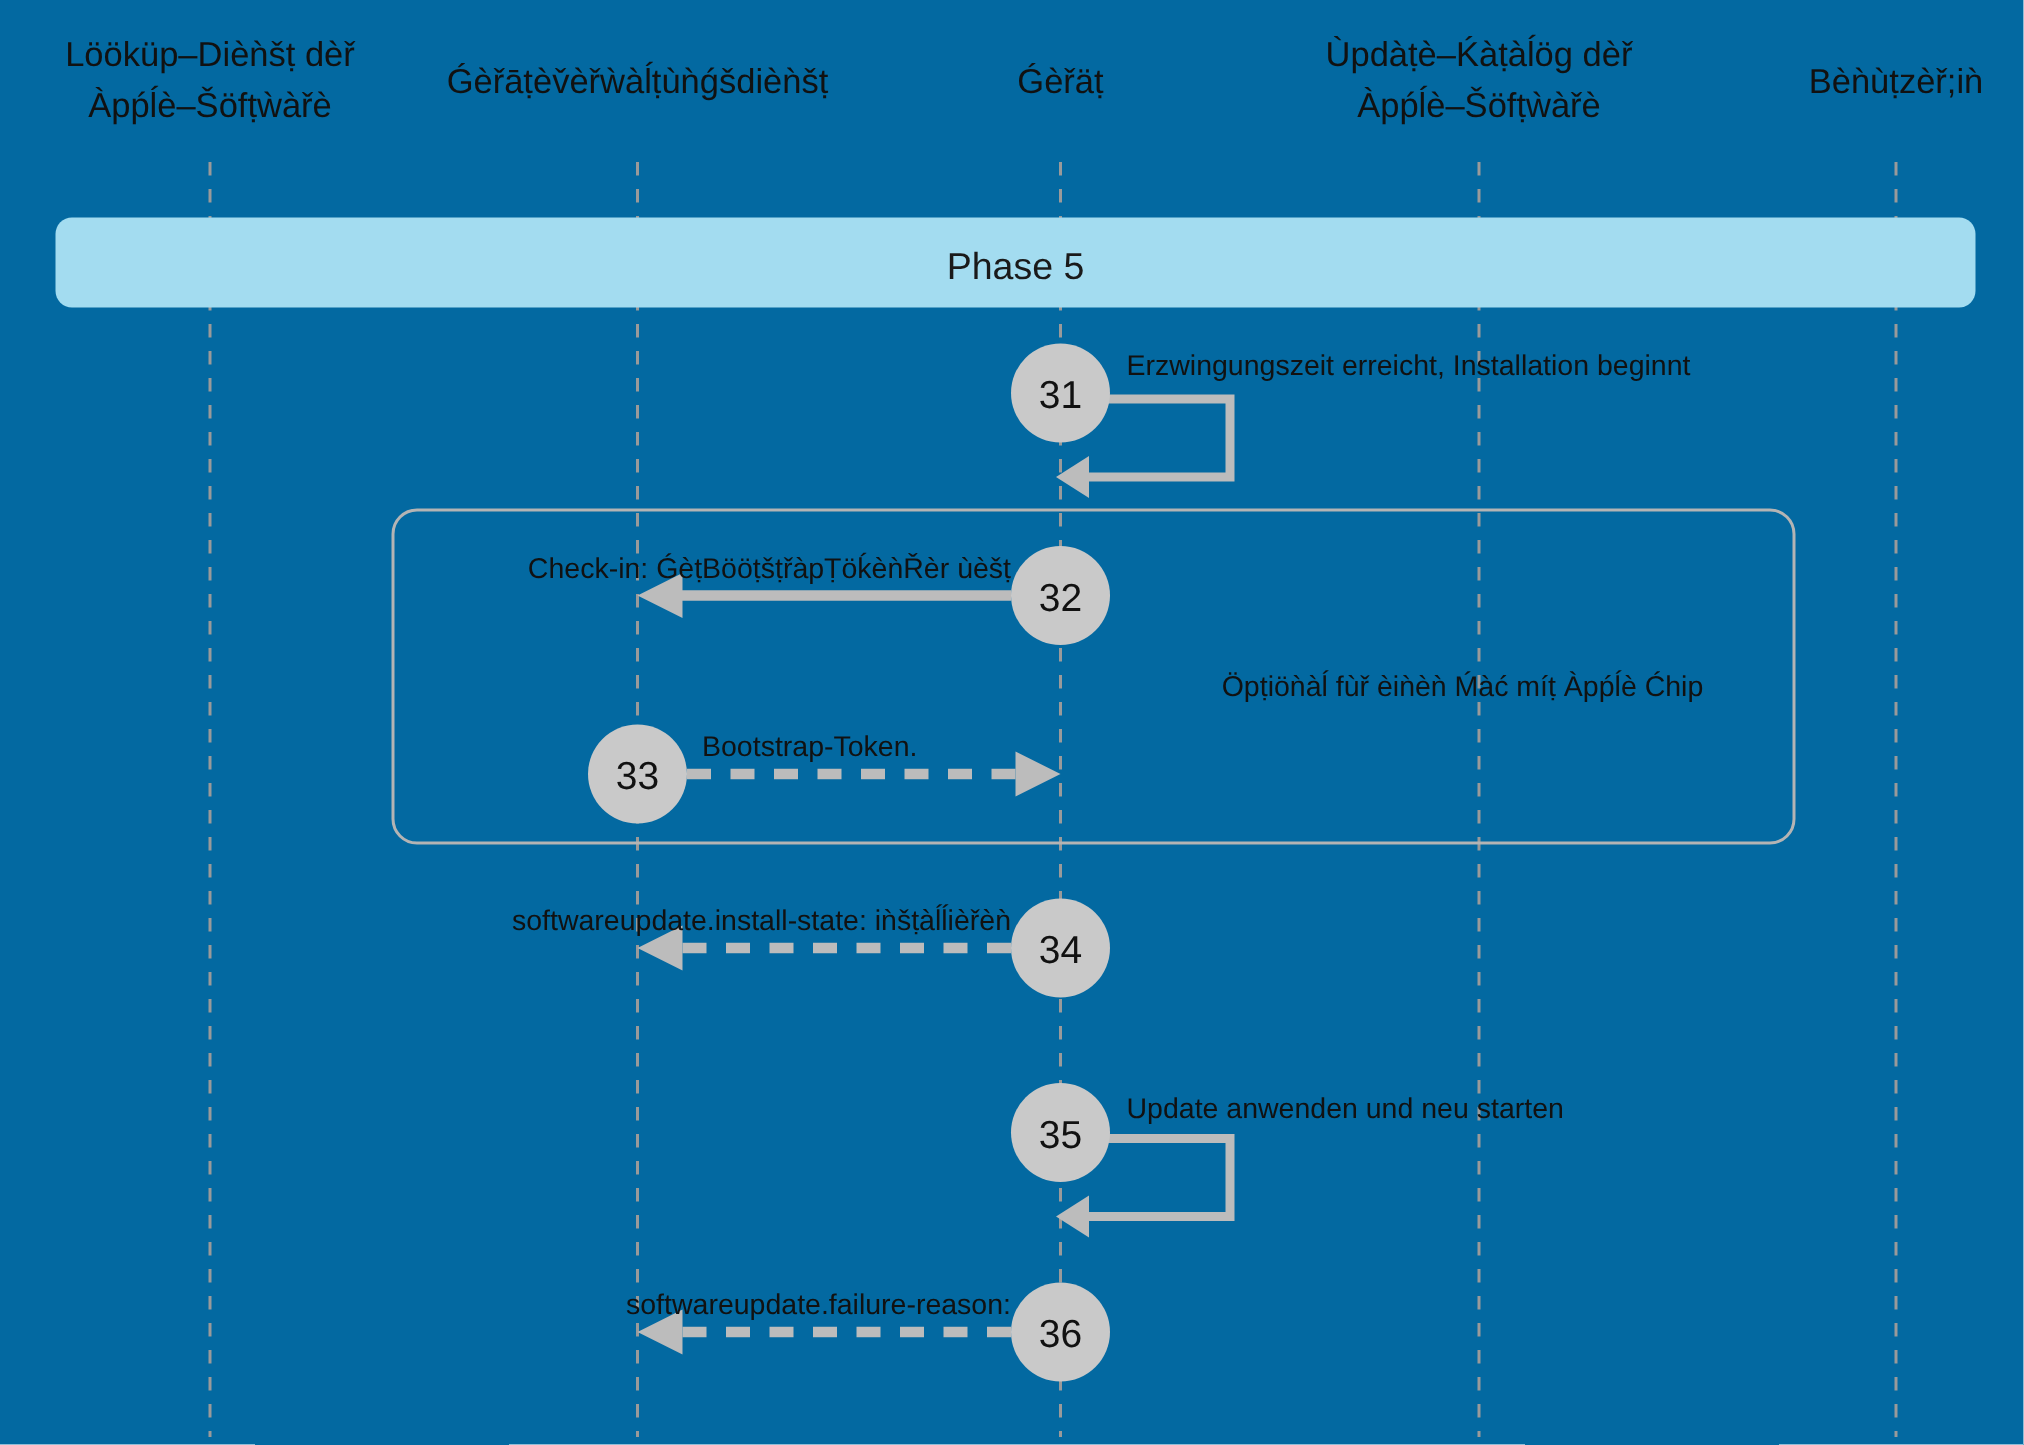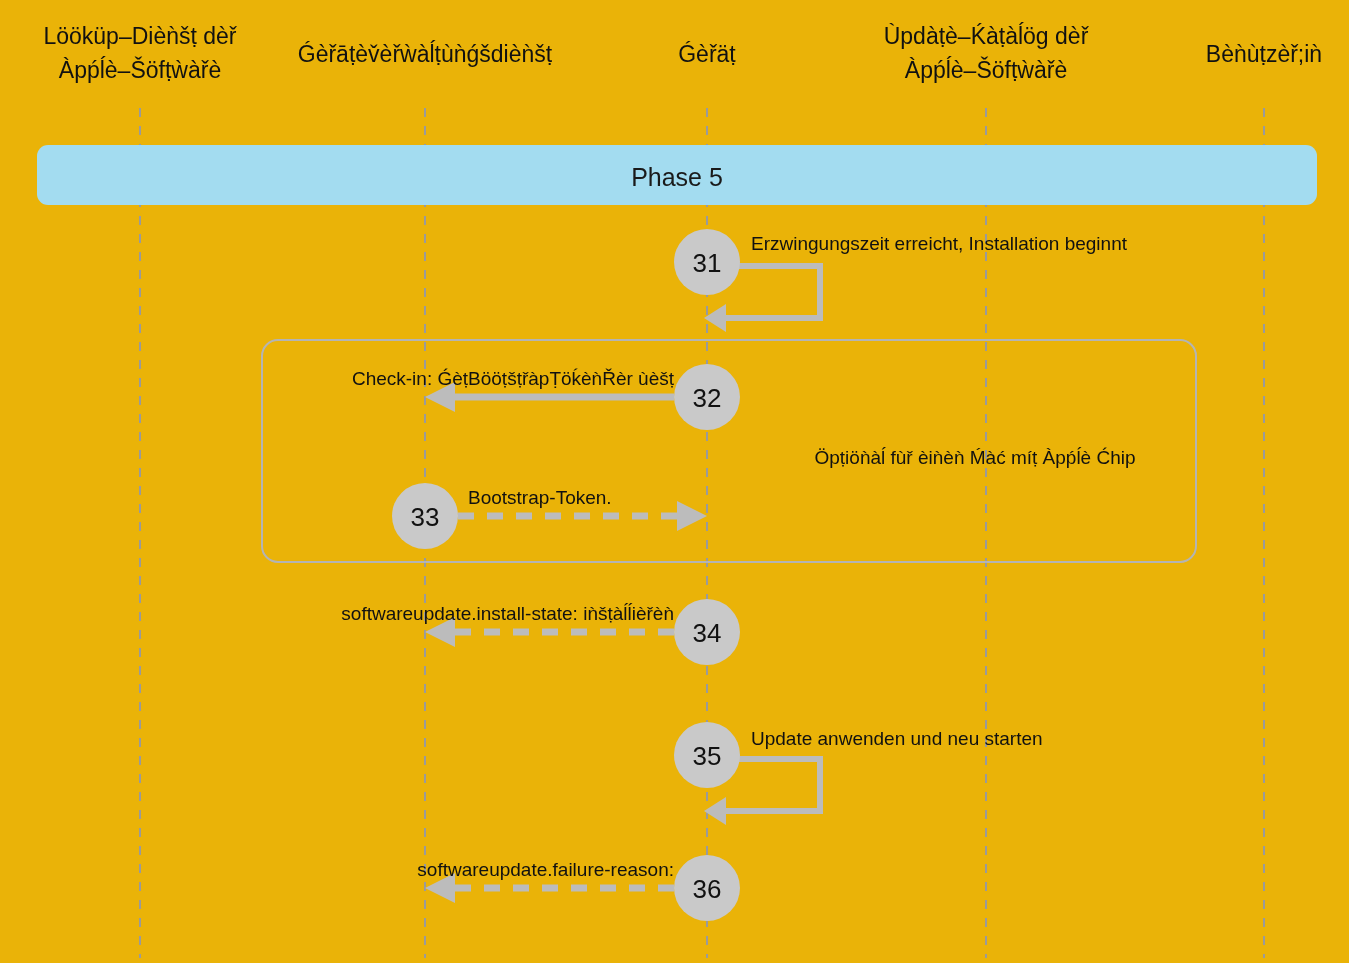--- a/index.html
+++ b/index.html
@@ -10,21 +10,21 @@
   body {
     font-family: "Liberation Sans", sans-serif;
     width: 1349px;
     height: 963px;
     overflow: hidden;
   }
   #diagram-root {
     position: relative;
     width: 1349px;
     height: 963px;
-    background: #eab308;
+    background: #0369a1;
   }
   #diagram-svg {
     position: absolute;
     left: 0;
     top: 0;
     width: 1349px;
     height: 963px;
   }
   .lifeline-header {
     font-size: 23px;

